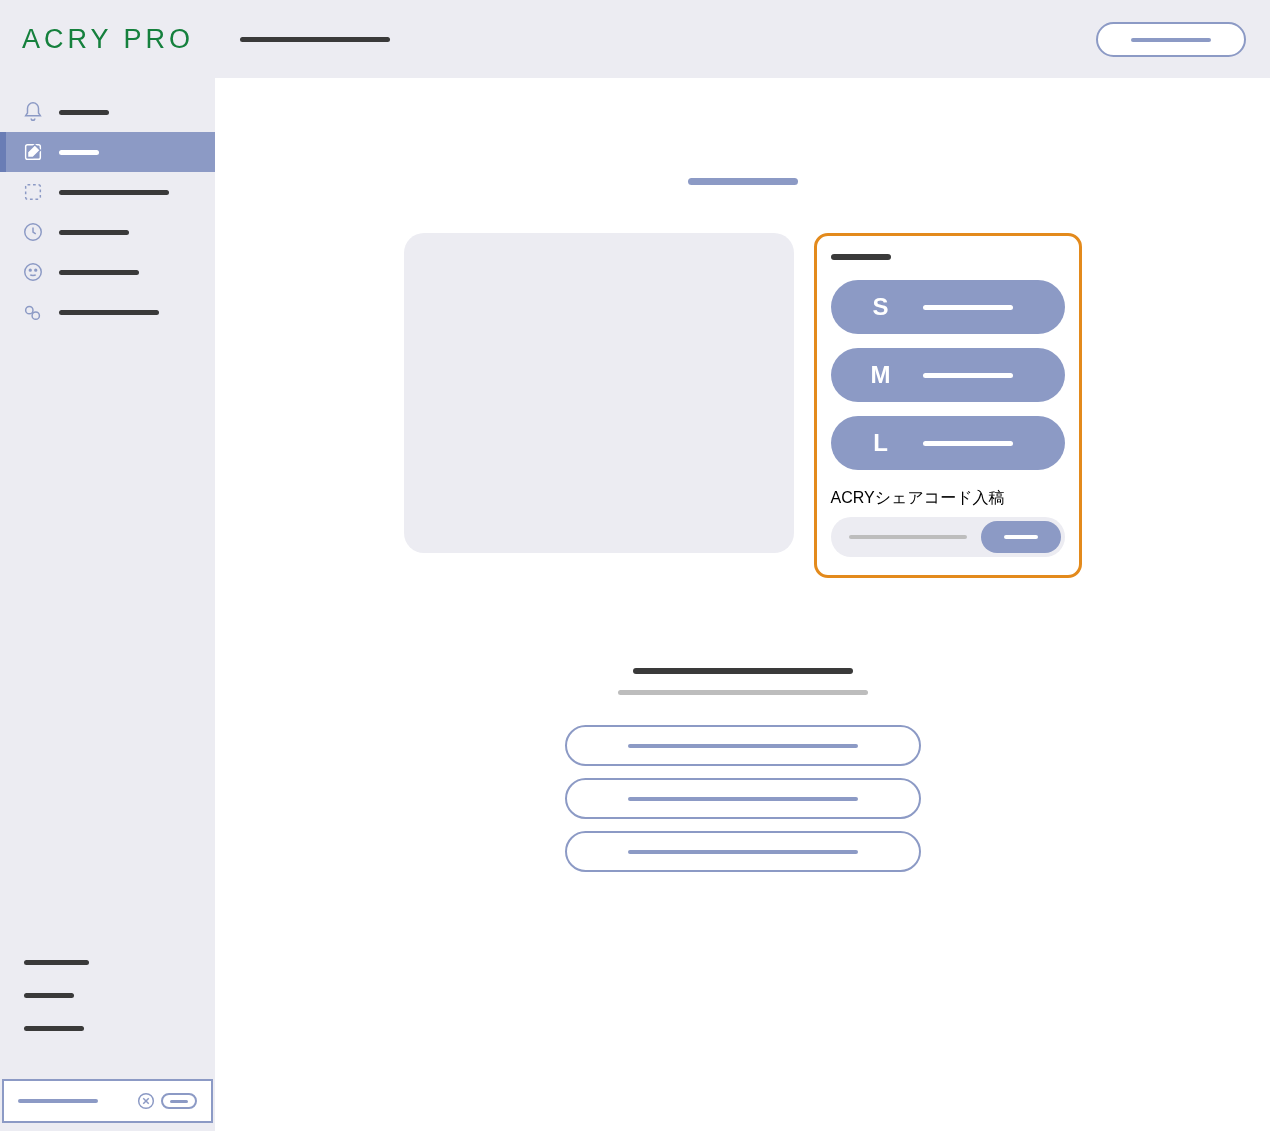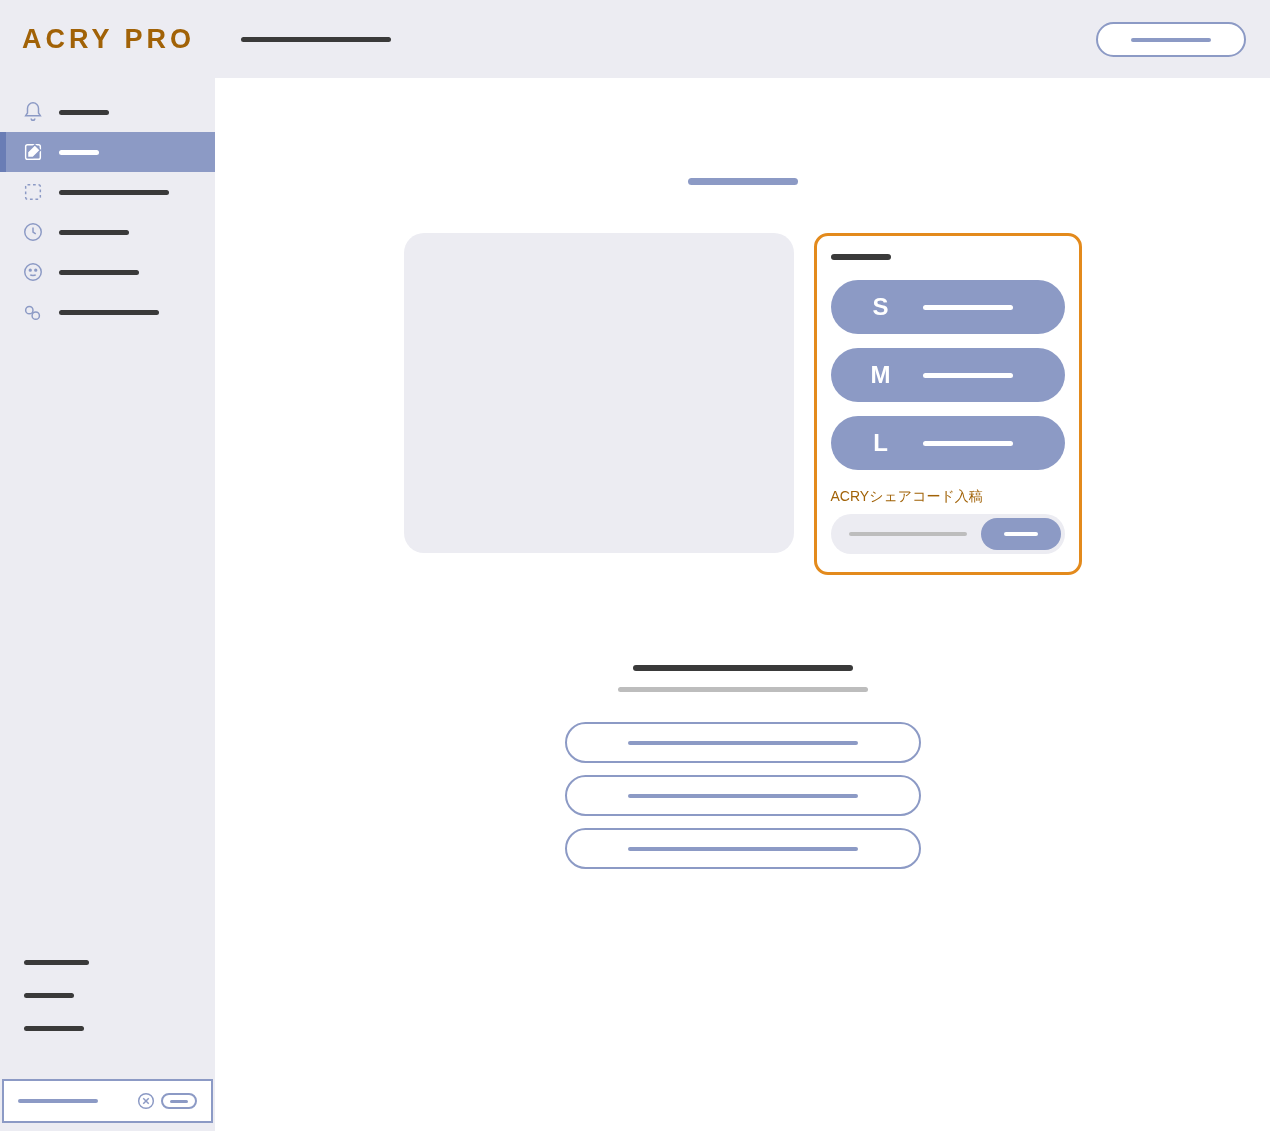--- a/index.html
+++ b/index.html
@@ -16,22 +16,22 @@
   .header {
     width: 100%;
     height: 78px;
     background: #ececf2;
     display: flex;
     align-items: center;
     padding: 0 22px;
     position: relative;
   }
   .logo {
-    color: #a16207;
-    font-weight: 700;
+    color: #15803d;
+    font-weight: 400;
     font-size: 27px;
     letter-spacing: 4px;
   }
   .header-text-line {
     margin-left: 46px;
     width: 150px;
     height: 5px;
     background: #3a3a3a;
     border-radius: 3px;
   }
@@ -221,22 +221,22 @@
     text-align: center;
   }
   .size-line {
     width: 90px;
     height: 5px;
     background: #fff;
     border-radius: 3px;
   }
   
   .share-label {
-    font-size: 14px;
-    color: #a16207;
+    font-size: 16px;
+    color: #000000;
     margin-top: 18px;
     margin-bottom: 8px;
   }
   .share-row {
     display: flex;
     align-items: center;
     background: #ececf2;
     border-radius: 22px;
     height: 40px;
     padding: 4px;

